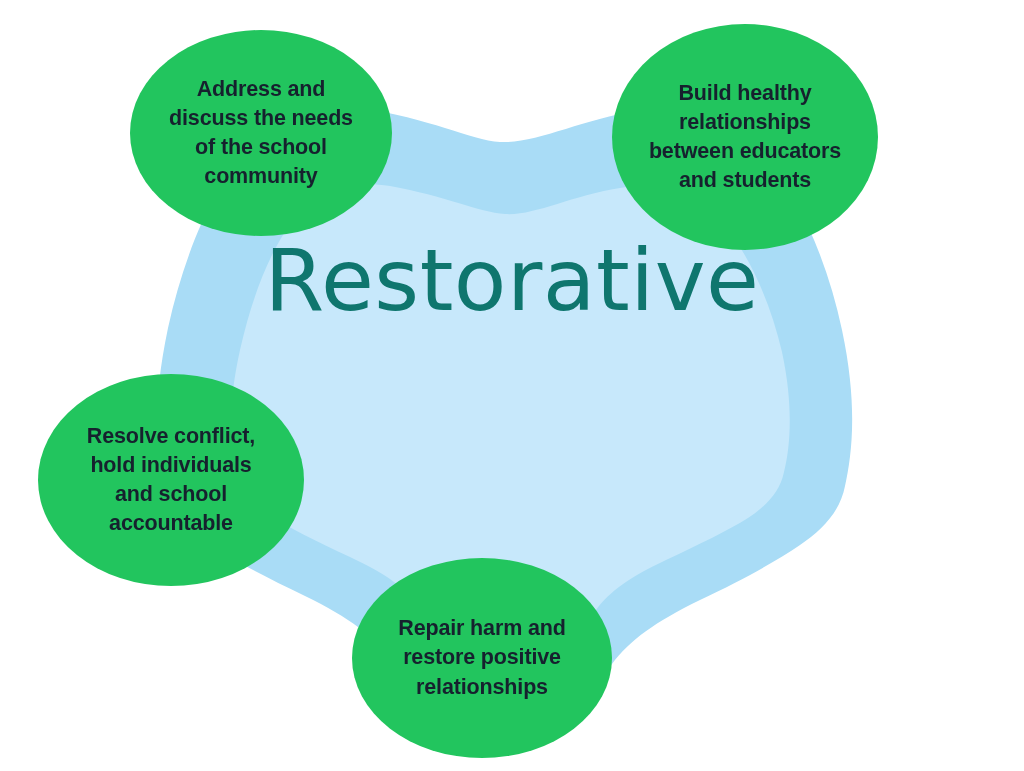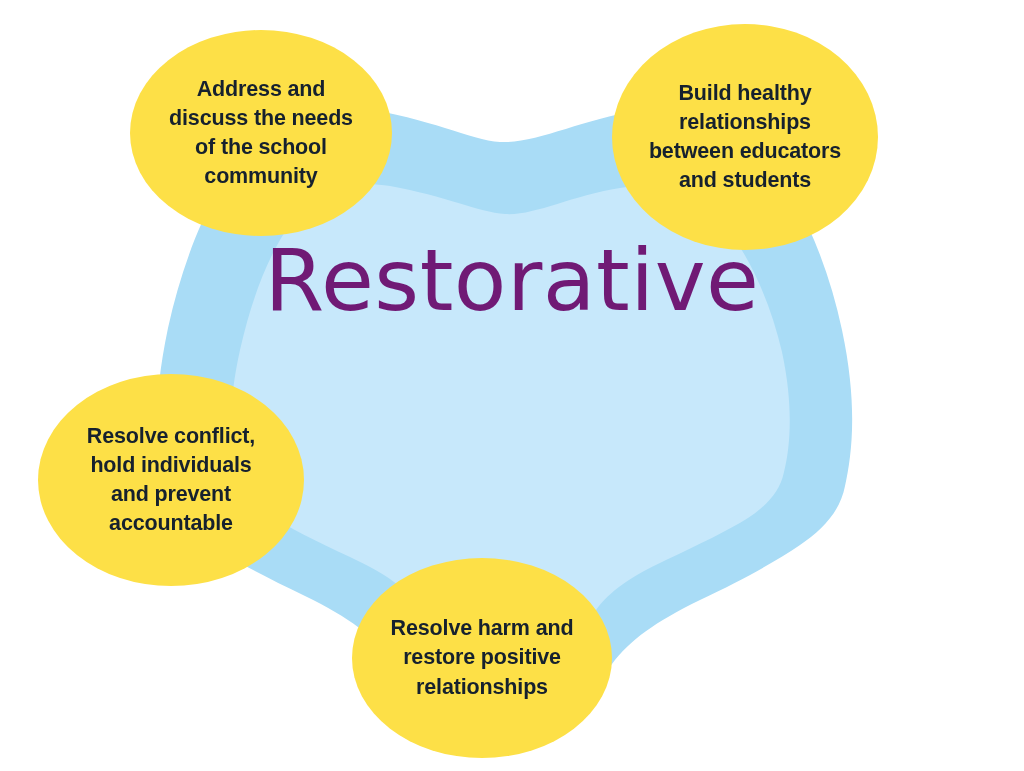--- a/index.html
+++ b/index.html
@@ -23,21 +23,21 @@
   #blob-svg {
     position: absolute;
     left: 0;
     top: 0;
     width: 1024px;
     height: 771px;
   }
   .bubble {
     position: absolute;
     border-radius: 50%;
-    background: #fde047;
+    background: #22c55e;
     display: flex;
     align-items: center;
     justify-content: center;
     box-sizing: border-box;
   }
   .bubble-label {
     display: block;
     width: 100%;
     text-align: center;
     color: #16212e;
@@ -56,21 +56,21 @@
   #bubble-left       { left: 38px;  top: 374px; width: 266px; height: 212px; }
   #bubble-right      { left: 678px; top: 360px; width: 264px; height: 222px; }
   #bubble-bottom     { left: 352px; top: 558px; width: 260px; height: 200px; }
 
   #center-title {
     position: absolute;
     left: 182px;
     top: 238px;
     width: 660px;
     text-align: center;
-    color: #701a75;
+    color: #0f766e;
     font-family: "DejaVu Sans", sans-serif;
     font-weight: 400;
     font-size: 86px;
     line-height: 0.99;
     letter-spacing: 0.5px;
     white-space: pre-line;
     pointer-events: none;
   }
 </style>
 </head>
@@ -131,24 +131,24 @@
   <div class="bubble" id="bubble-top-right">
     <span class="bubble-label">Build healthy
 relationships
 between educators
 and students</span>
   </div>
 
   <div class="bubble" id="bubble-left">
     <span class="bubble-label">Resolve conflict,
 hold individuals
-and prevent
+and school
 accountable</span>
   </div>
 
 
   <div class="bubble" id="bubble-bottom">
-    <span class="bubble-label">Resolve harm and
+    <span class="bubble-label">Repair harm and
 restore positive
 relationships</span>
   </div>
 
 </div>
 
 </body></html>

